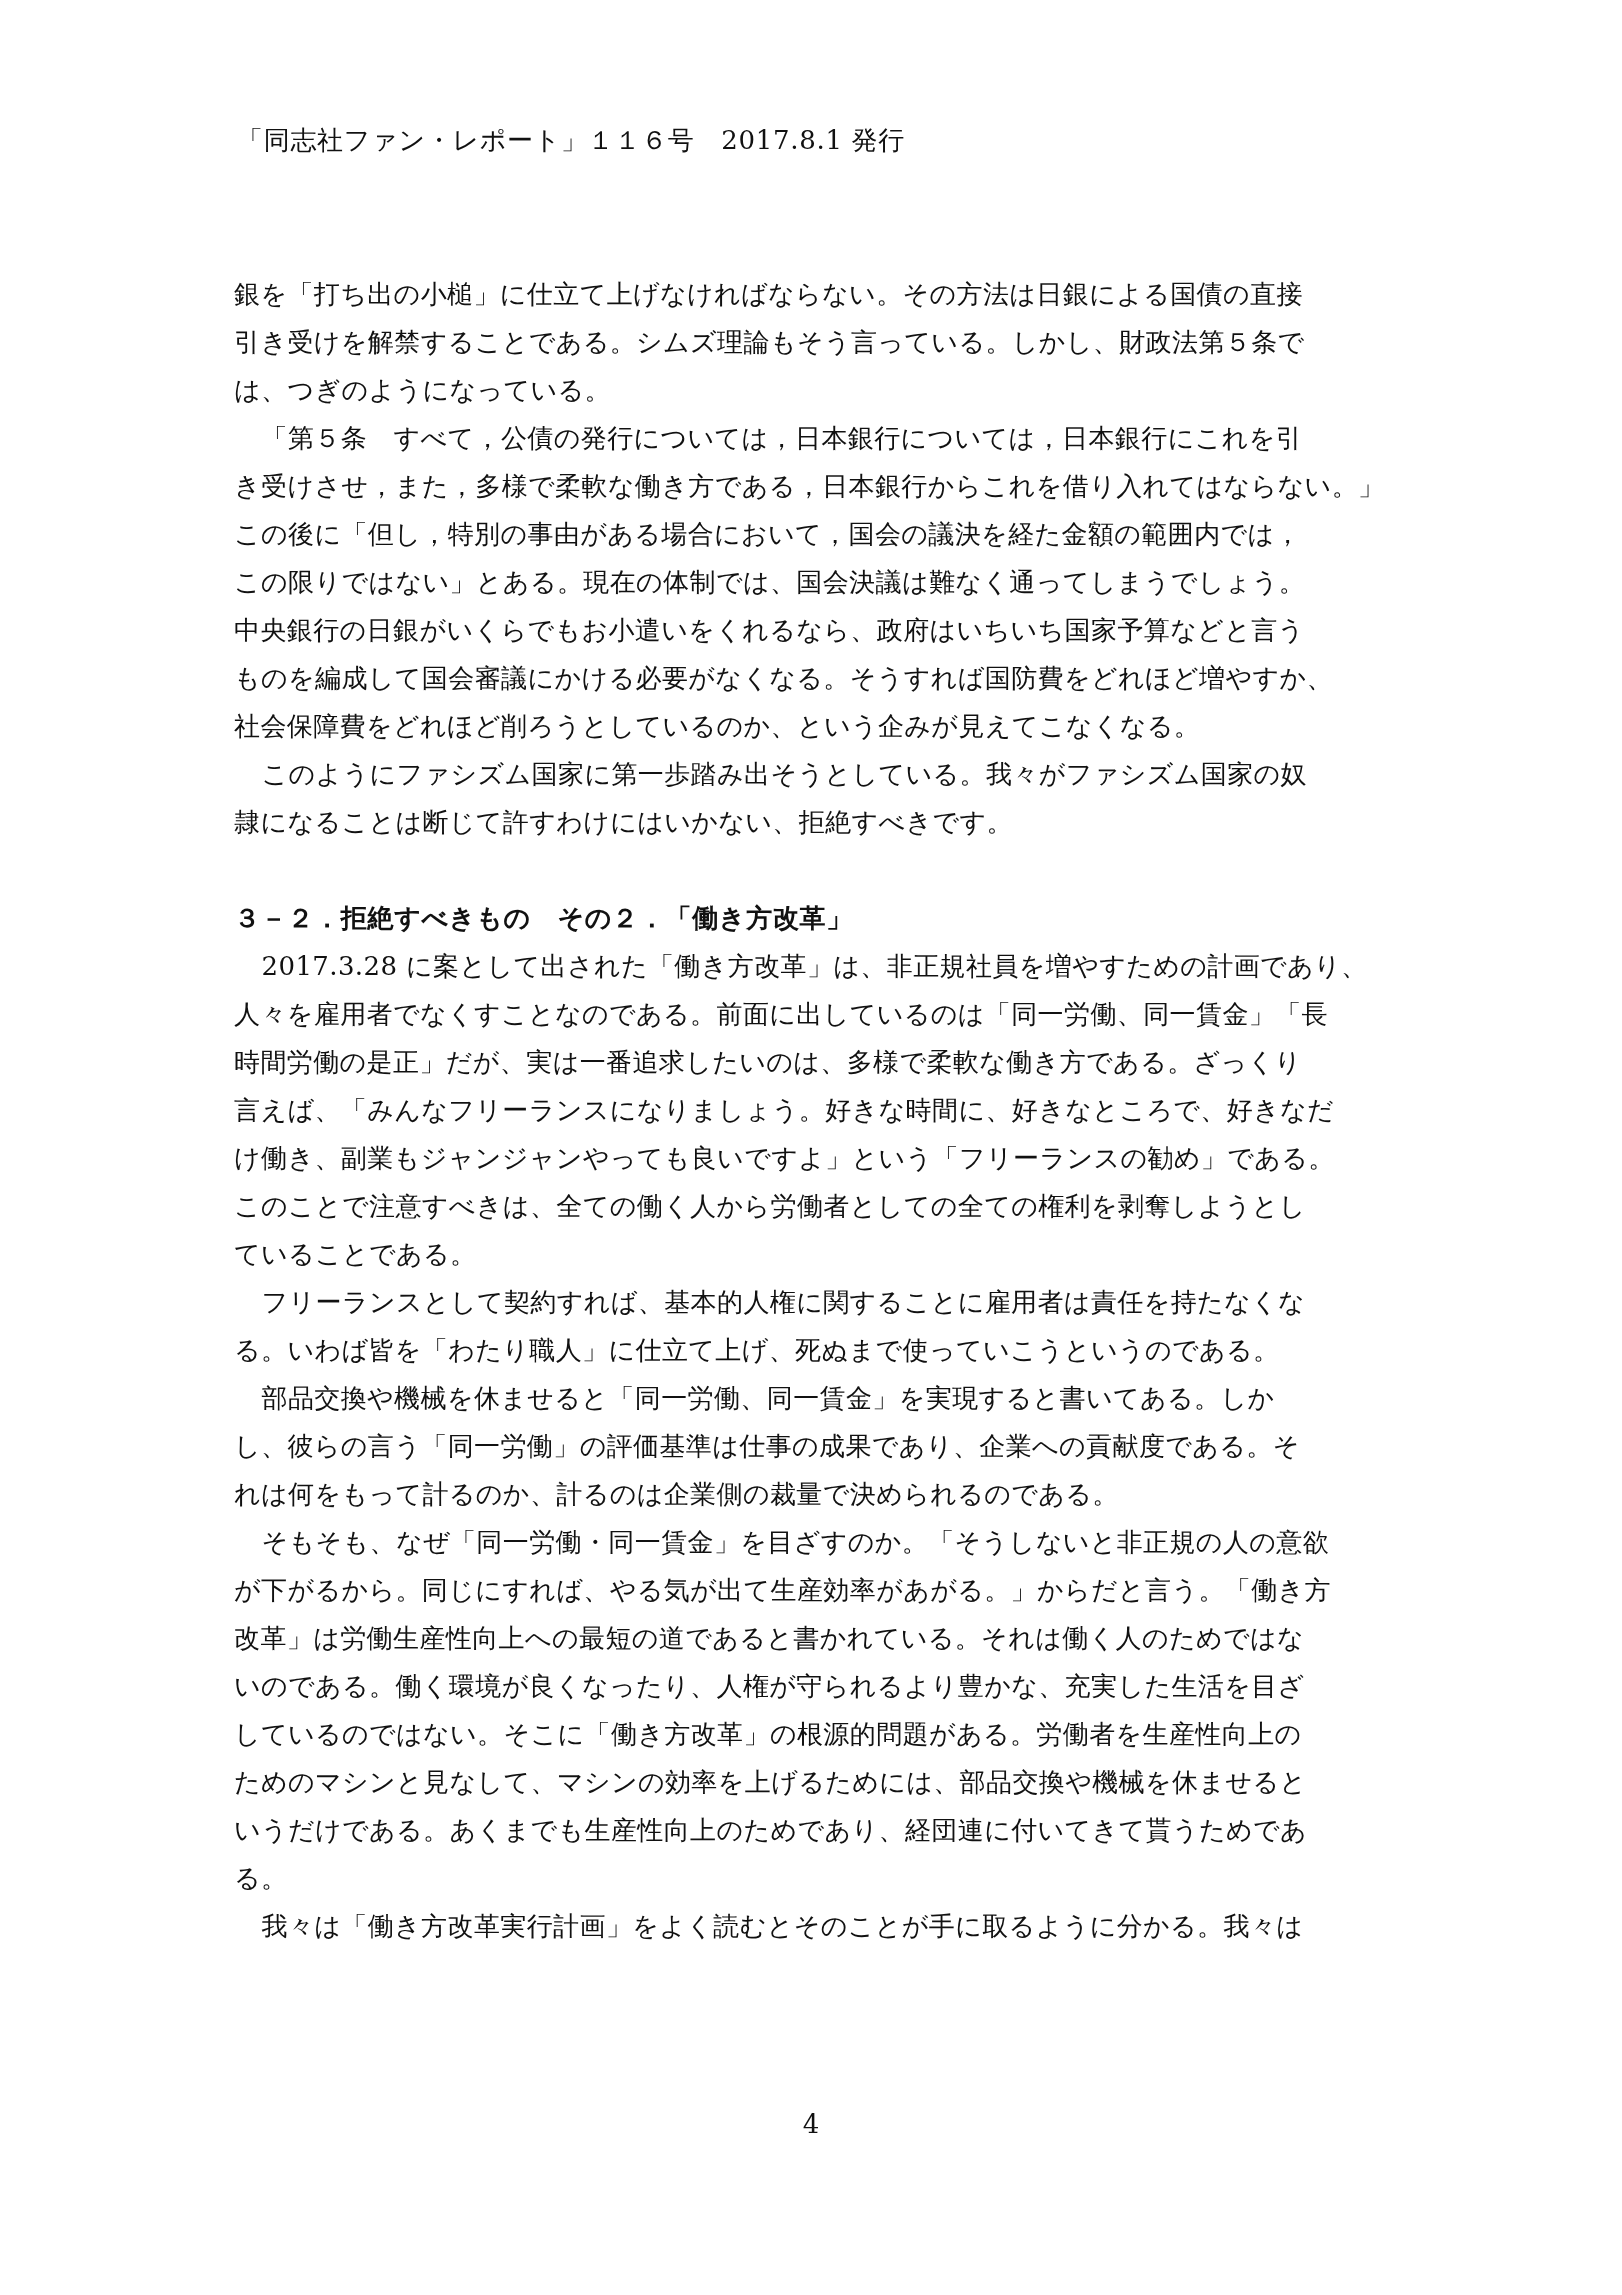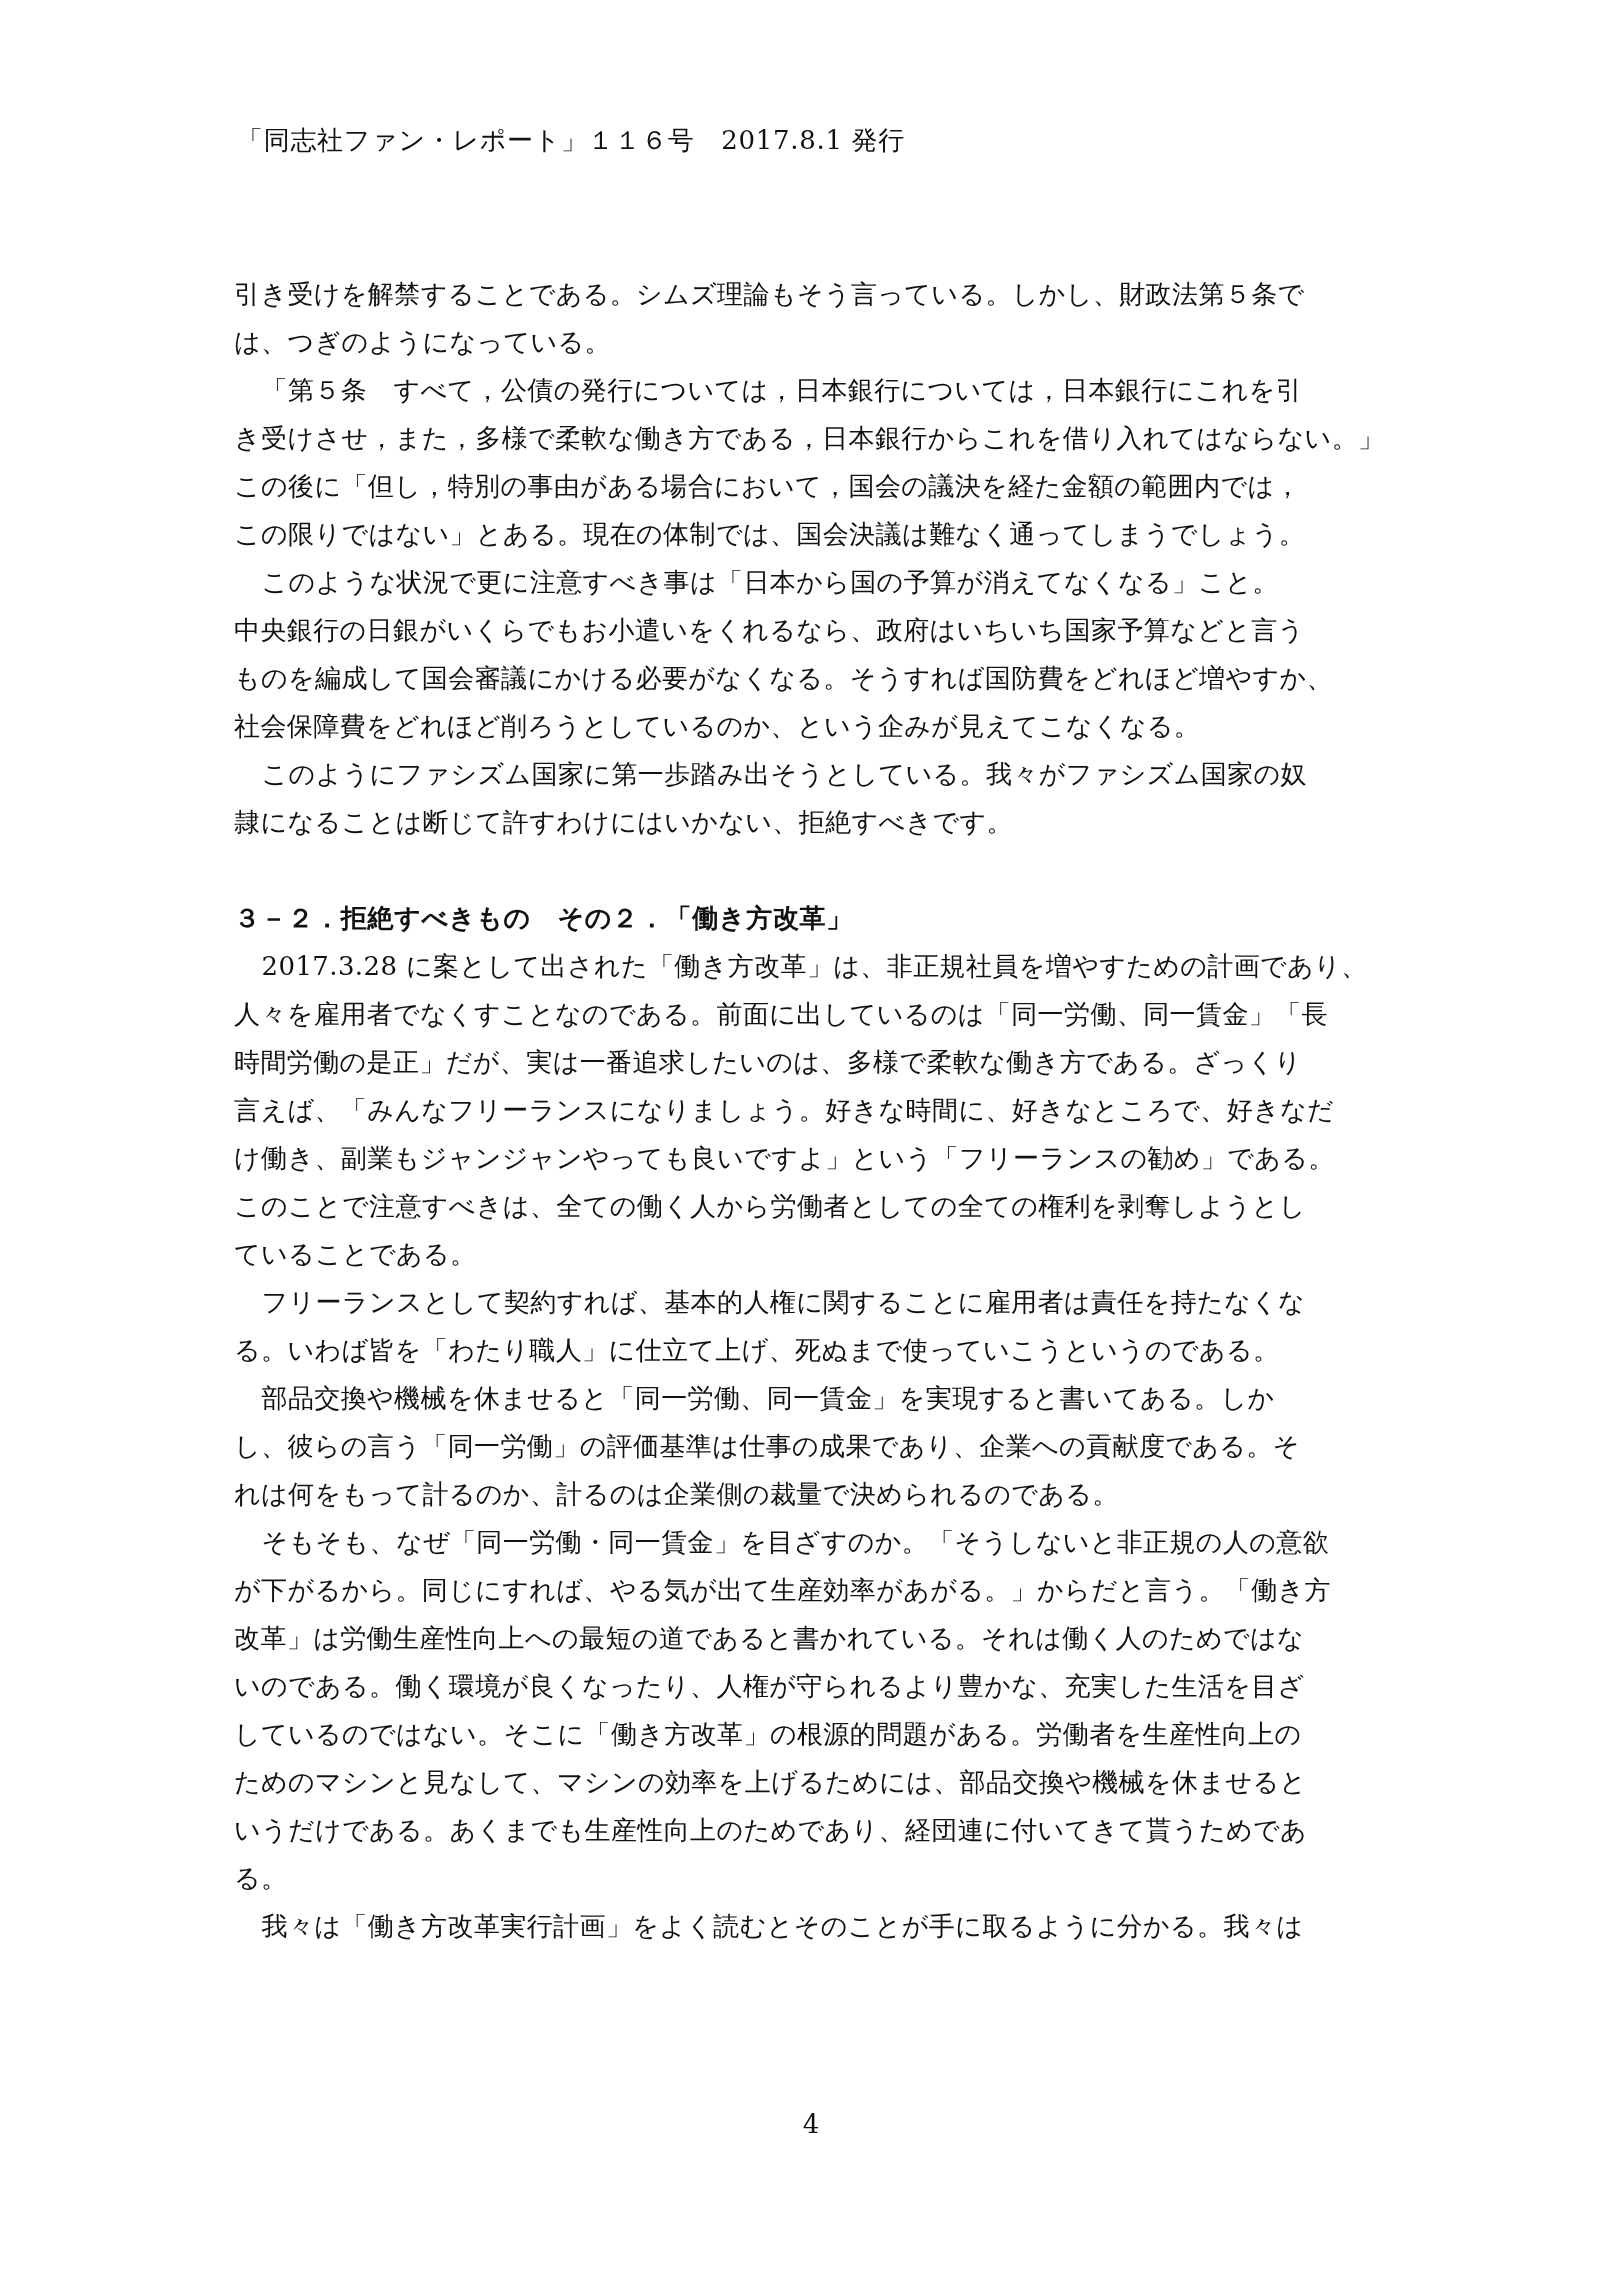--- a/index.html
+++ b/index.html
@@ -54,29 +54,29 @@
       line-height: 33px;
     }
   </style>
 </head>
 <body>
 
 <div class="page-header">「同志社ファン・レポート」１１６号　2017.8.1 発行</div>
 
 <div class="body-text">
 
+  <div class="line">銀を「打ち出の小槌」に仕立て上げなければならない。その方法は日銀による国債の直接</div>
   <div class="line">引き受けを解禁することである。シムズ理論もそう言っている。しかし、財政法第５条で</div>
   <div class="line">は、つぎのようになっている。</div>
 
   <div class="line indent">「第５条　すべて，公債の発行については，日本銀行については，日本銀行にこれを引</div>
   <div class="line">き受けさせ，また，多様で柔軟な働き方である，日本銀行からこれを借り入れてはならない。」</div>
   <div class="line">この後に「但し，特別の事由がある場合において，国会の議決を経た金額の範囲内では，</div>
   <div class="line">この限りではない」とある。現在の体制では、国会決議は難なく通ってしまうでしょう。</div>
 
-  <div class="line indent">このような状況で更に注意すべき事は「日本から国の予算が消えてなくなる」こと。</div>
   <div class="line">中央銀行の日銀がいくらでもお小遣いをくれるなら、政府はいちいち国家予算などと言う</div>
   <div class="line">ものを編成して国会審議にかける必要がなくなる。そうすれば国防費をどれほど増やすか、</div>
   <div class="line">社会保障費をどれほど削ろうとしているのか、という企みが見えてこなくなる。</div>
 
   <div class="line indent">このようにファシズム国家に第一歩踏み出そうとしている。我々がファシズム国家の奴</div>
   <div class="line">隷になることは断じて許すわけにはいかない、拒絶すべきです。</div>
 
   <div class="line blank"></div>
 
   <div class="line section-heading">３－２．拒絶すべきもの　その２．「働き方改革」</div>

